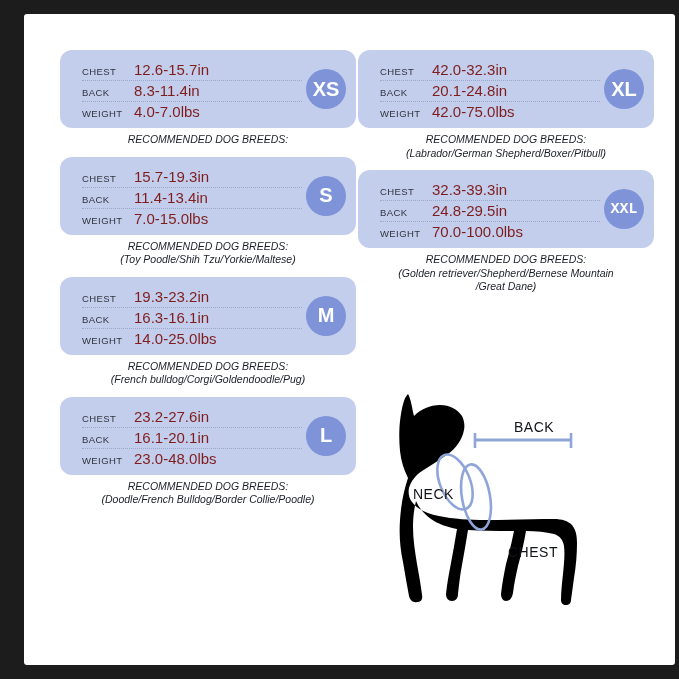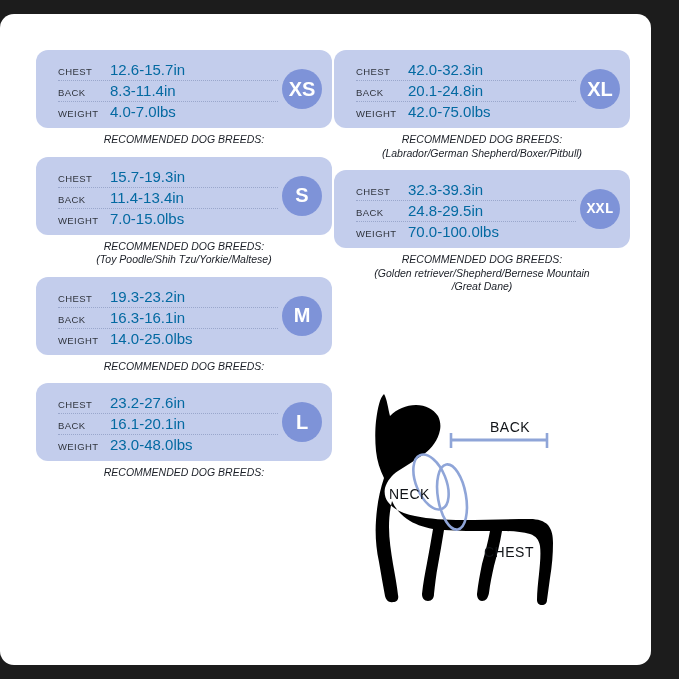--- a/index.html
+++ b/index.html
@@ -15,26 +15,26 @@
   }
   .page {
     position: relative;
     width: 679px;
     height: 679px;
     background: #1c1c1c;
     box-sizing: border-box;
   }
   .canvas {
     position: absolute;
-    left: 0;
+    left: 24px;
     top: 14px;
     width: 651px;
     height: 651px;
     background: #ffffff;
-    border-radius: 14px;
+    border-radius: 3px;
     box-sizing: border-box;
   }
   .col-left {
     position: absolute;
     left: 36px;
     top: 36px;
     width: 296px;
   }
   .col-right {
     position: absolute;
@@ -65,21 +65,21 @@
   .rowlabel {
     font-size: 9.5px;
     color: #30343d;
     letter-spacing: 0.4px;
     width: 52px;
     flex: 0 0 52px;
     text-align: left;
   }
   .rowvalue {
     font-size: 15px;
-    color: #0369a1;
+    color: #7f1d1d;
     white-space: nowrap;
   }
   .dotted {
     position: absolute;
     left: 22px;
     right: 54px;
     border-bottom: 1px dotted #9aa7cc;
     height: 0;
   }
   .d1 { top: 30px; }
@@ -199,20 +199,21 @@
             <span class="rowvalue">16.3-16.1in</span>
           </div>
           <div class="row">
             <span class="rowlabel">WEIGHT</span>
             <span class="rowvalue">14.0-25.0lbs</span>
           </div>
           <div class="badge">M</div>
         </div>
         <div class="breeds">
           <div>RECOMMENDED DOG BREEDS:</div>
+          <div>(French bulldog/Corgi/Goldendoodle/Pug)</div>
         </div>
       </div>
 
       <div class="size-block">
         <div class="card">
           <div class="dotted d1"></div>
           <div class="dotted d2"></div>
           <div class="row">
             <span class="rowlabel">CHEST</span>
             <span class="rowvalue">23.2-27.6in</span>
@@ -222,20 +223,21 @@
             <span class="rowvalue">16.1-20.1in</span>
           </div>
           <div class="row">
             <span class="rowlabel">WEIGHT</span>
             <span class="rowvalue">23.0-48.0lbs</span>
           </div>
           <div class="badge">L</div>
         </div>
         <div class="breeds">
           <div>RECOMMENDED DOG BREEDS:</div>
+          <div>(Doodle/French Bulldog/Border Collie/Poodle)</div>
         </div>
       </div>
 
     </div>
 
     <div class="col-right">
 
       <div class="size-block">
         <div class="card">
           <div class="dotted d1"></div>

